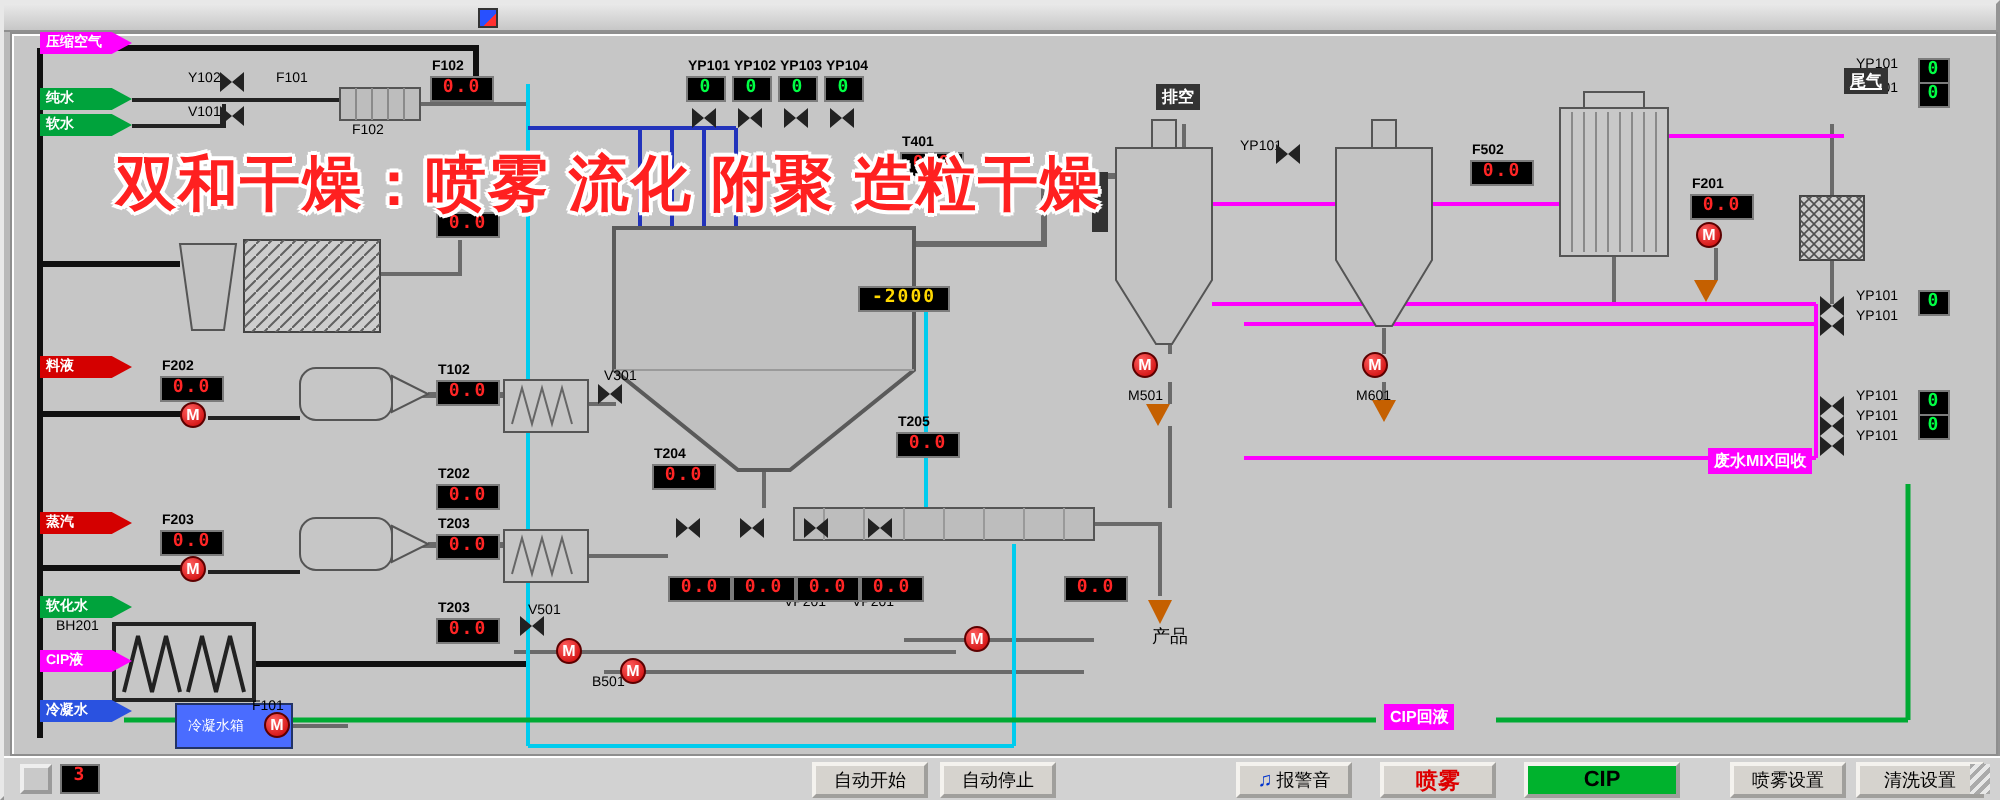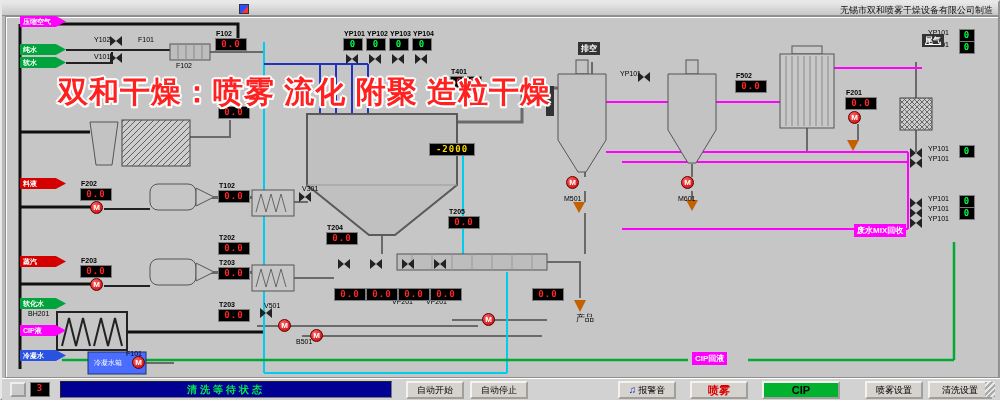--- a/index.html
+++ b/index.html
@@ -180,21 +180,20 @@
       <polygon points="571,200 583,200 577,211"></polygon>
       <polygon points="684,198 696,198 690,209"></polygon>
       <polygon points="845,138 857,138 851,149"></polygon>
     </g>
     <polygon points="958,34 958,46 968,40" fill="#333"></polygon>
   </svg>
 
   
   <div class="titlebar">
     <span class="appicon"></span>
-    <span class="maker">无锡市双和喷雾干燥设备有限公司制造</span>
   </div>
 
   
   <div class="layer">
     
   <div class="farrow" style="top: 14px; background: rgb(255, 0, 255);">压缩空气</div><div class="farrow" style="top: 42px; background: rgb(0, 163, 60);">纯水</div><div class="farrow" style="top: 55px; background: rgb(0, 163, 60);">软水</div><div class="farrow" style="top: 176px; background: rgb(212, 0, 0);">料液</div><div class="farrow" style="top: 254px; background: rgb(212, 0, 0);">蒸汽</div><div class="farrow" style="top: 296px; background: rgb(0, 163, 60);">软化水</div><div class="farrow" style="top: 323px; background: rgb(255, 0, 255);">CIP液</div><div class="farrow" style="top: 348px; background: rgb(42, 82, 224);">冷凝水</div></div>
 
   <div class="layer">
     
   <span class="lab" style="left: 92px; top: 34px;">Y102</span><span class="lab" style="left: 136px; top: 34px;">F101</span><span class="lab" style="left: 92px; top: 51px;">V101</span><span class="lab" style="left: 174px; top: 60px;">F102</span><span class="lab" style="left: 618px; top: 68px;">YP101</span><span class="lab" style="left: 300px; top: 183px;">V301</span><span class="lab" style="left: 262px; top: 300px;">V501</span><span class="lab" style="left: 26px; top: 308px;">BH201</span><span class="lab onblue" style="left: 92px; top: 356px;">冷凝水箱</span><span class="lab" style="left: 124px; top: 348px;">F101</span><span class="lab" style="left: 562px; top: 193px;">M501</span><span class="lab" style="left: 676px; top: 193px;">M601</span><span class="lab" style="left: 294px; top: 336px;">B501</span><span class="lab big" style="left: 574px; top: 310px;">产品</span><span class="lab" style="left: 390px; top: 296px;">VP201</span><span class="lab" style="left: 424px; top: 296px;">VP201</span><span class="lab" style="left: 926px; top: 27px;">YP101</span><span class="lab" style="left: 926px; top: 39px;">YP101</span><span class="lab" style="left: 926px; top: 143px;">YP101</span><span class="lab" style="left: 926px; top: 153px;">YP101</span><span class="lab" style="left: 926px; top: 193px;">YP101</span><span class="lab" style="left: 926px; top: 203px;">YP101</span><span class="lab" style="left: 926px; top: 213px;">YP101</span></div>
@@ -301,21 +300,20 @@
 
 
   <div class="watermark">双和干燥：喷雾 流化 附聚 造粒干燥</div>
 
   
   <div class="bottombarbg"></div>
   <div class="minibox"></div>
   <div class="minireadout">
     <span class="rval">3</span>
   </div>
-  <div class="statusbar">清洗等待状态</div>
 
   <div class="layer">
     
   <button class="cbtn" style="left: 404px; width: 58px;">自动开始</button><button class="cbtn" style="left: 468px; width: 58px;">自动停止</button><button class="cbtn big" style="left: 688px; width: 58px; --fg: #dd0000;">喷雾</button><button class="cbtn big" style="left: 760px; width: 78px; background: rgb(0, 178, 45);">CIP</button><button class="cbtn" style="left: 863px; width: 58px;">喷雾设置</button><button class="cbtn" style="left: 926px; width: 64px;">清洗设置</button></div>
 
   <button class="cbtn" style="left:616px;width:58px">
     <span class="spk">♫</span><span>报警音</span>
   </button>
 
   <div class="grip"></div>

